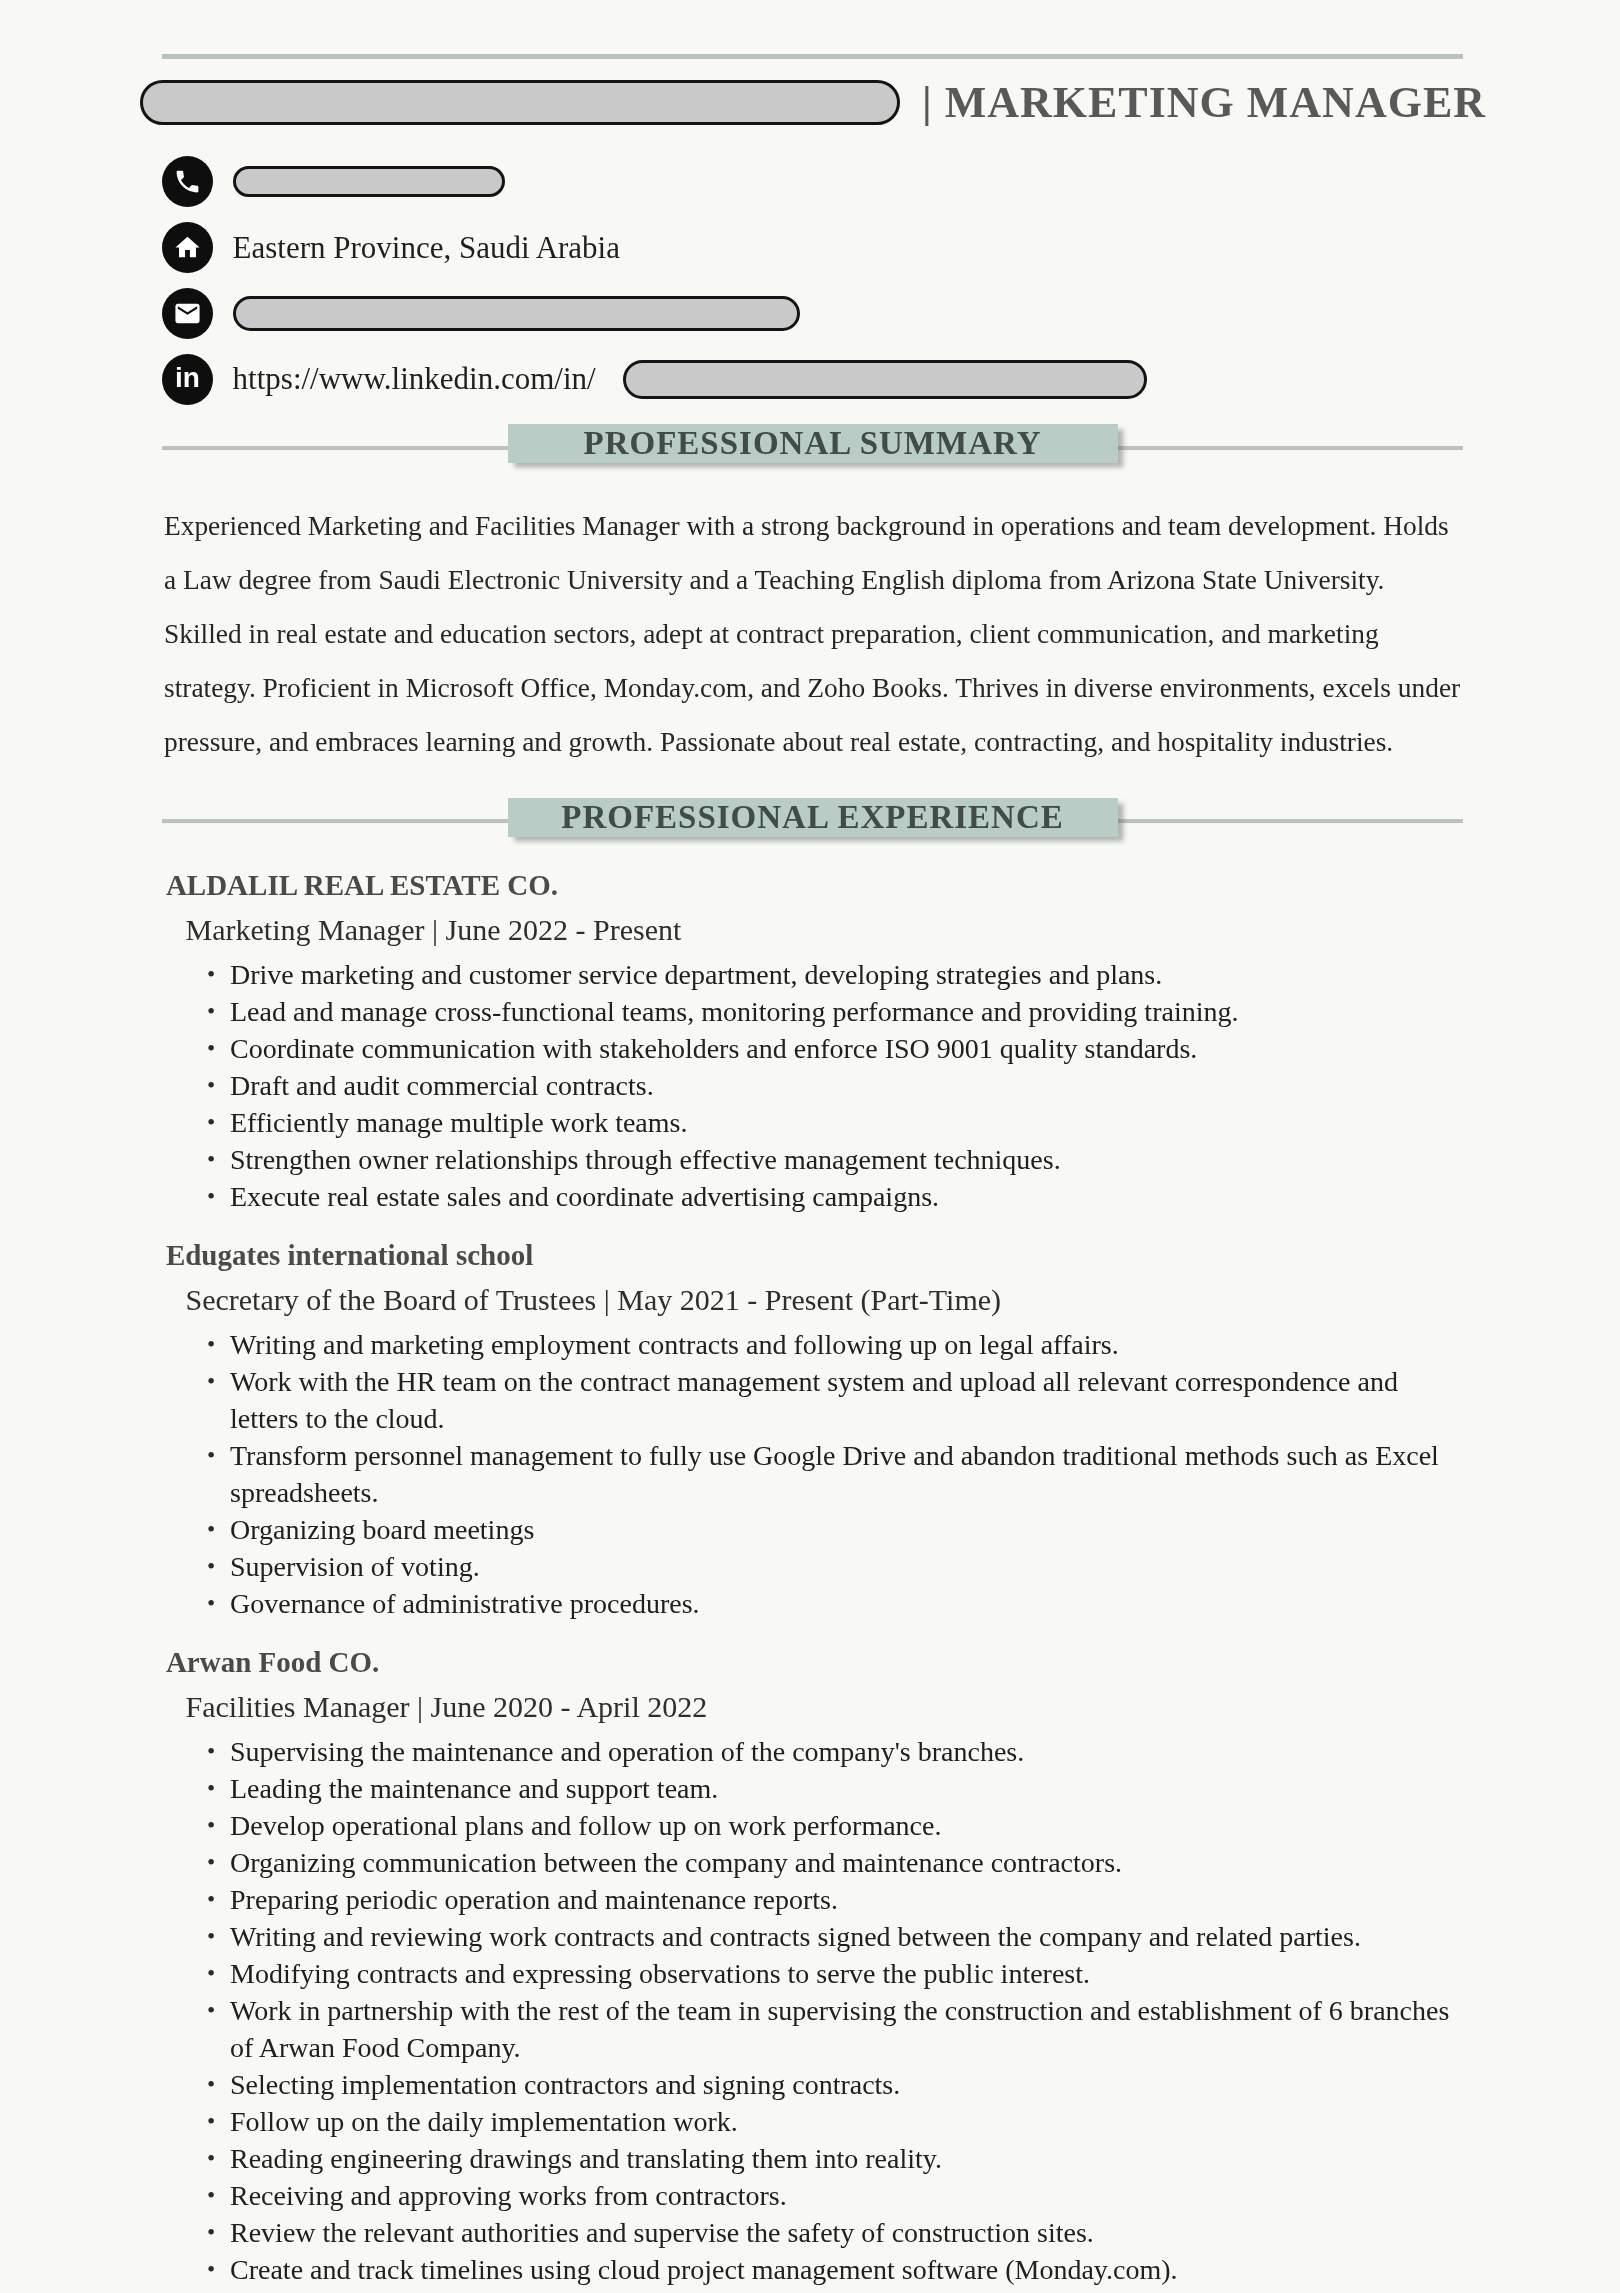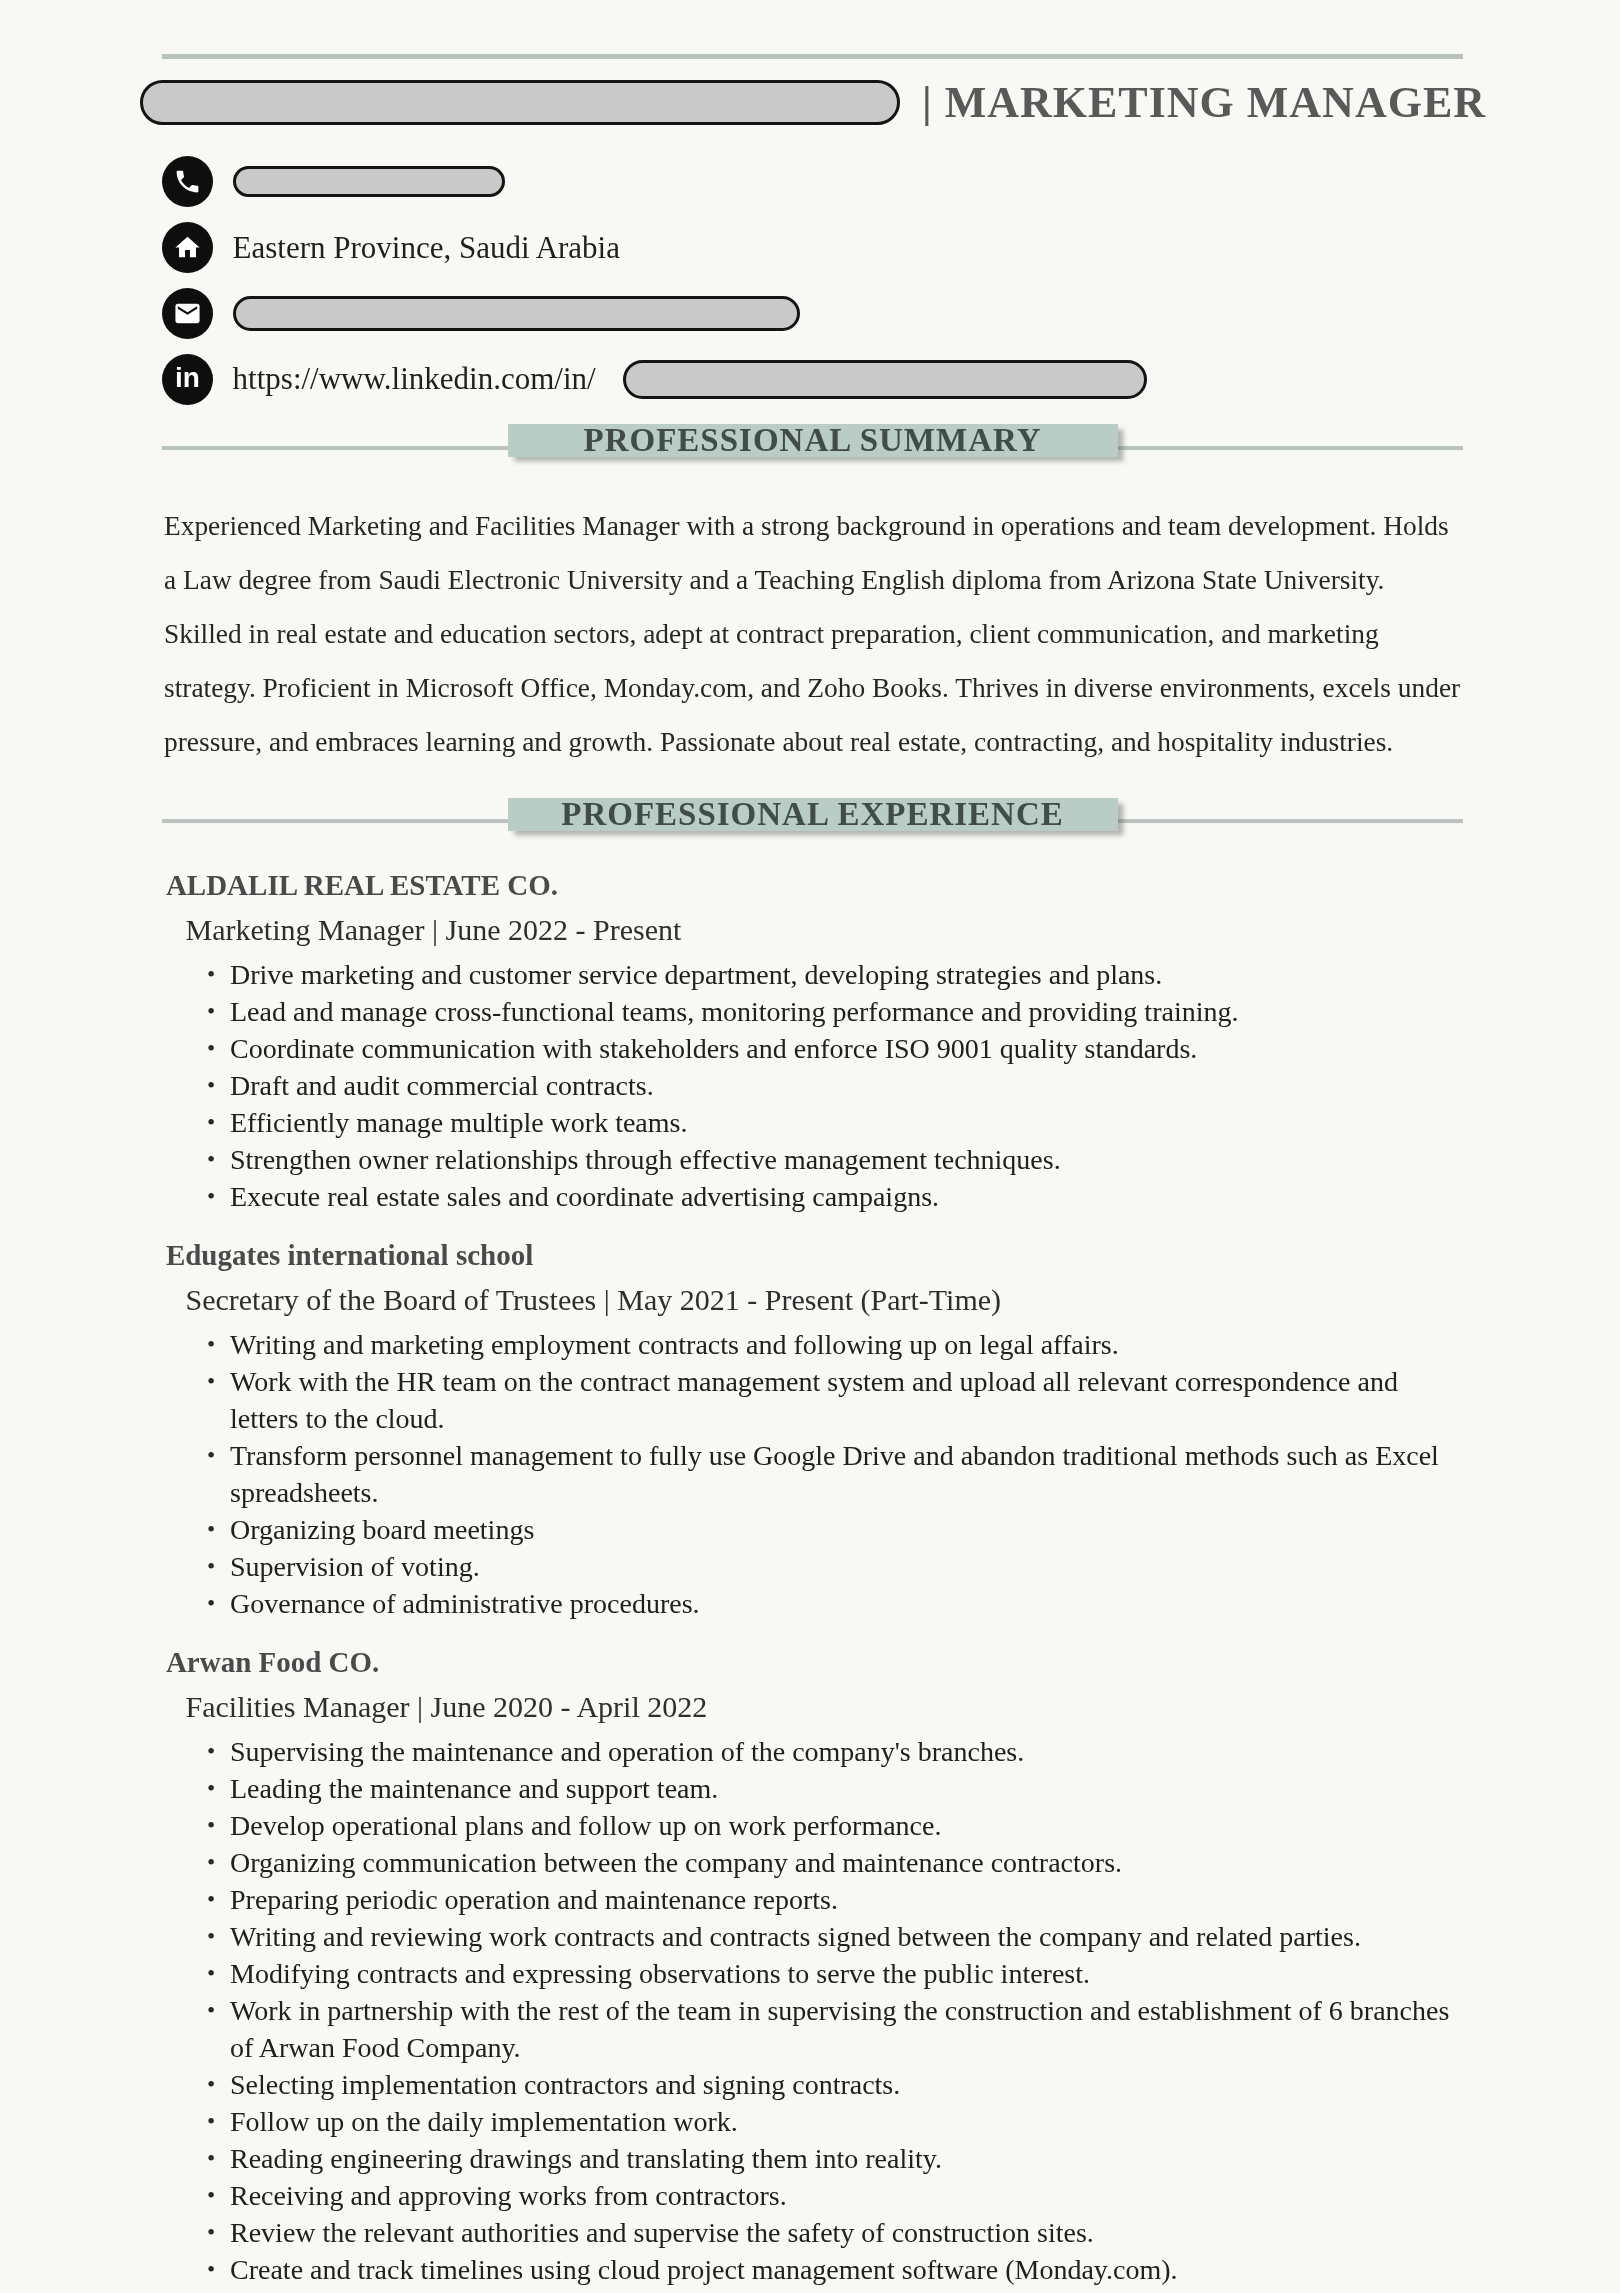--- a/index.html
+++ b/index.html
@@ -32,21 +32,21 @@
   .phone-redact { width:272px; height:31px; }
   .email-redact { width:567px; height:35px; }
   .linkedin-redact { width:524px; height:39px; margin-left:7.8px; }
 
   
   .section-head { position:relative; height:47px; }
   .section-head.summary-head { margin:19.6px 0 27.4px; }
   .section-head.exp-head { margin:29px 0 25.5px; }
   .section-line { position:absolute; left:0; right:0; top:50%; height:3.9px; background:#b9c2be; transform:translateY(-50%); }
   .section-banner {
-    position:relative; margin:0 auto; width:610px; height:33px;
+    position:relative; margin:0 auto; width:610px; height:39px;
     background:#b9cdc6;
     display:flex; align-items:center; justify-content:center;
     box-shadow:5.9px 4.9px 4.9px rgba(90,95,92,0.45);
   }
   .section-banner span { font-size:33px; font-weight:bold; color:#414c47; letter-spacing:1px; white-space:nowrap; }
 
   
   .summary-text { font-size:27.4px; line-height:54px; color:#262626; margin:0 0 5.9px 2px; }
 
   

